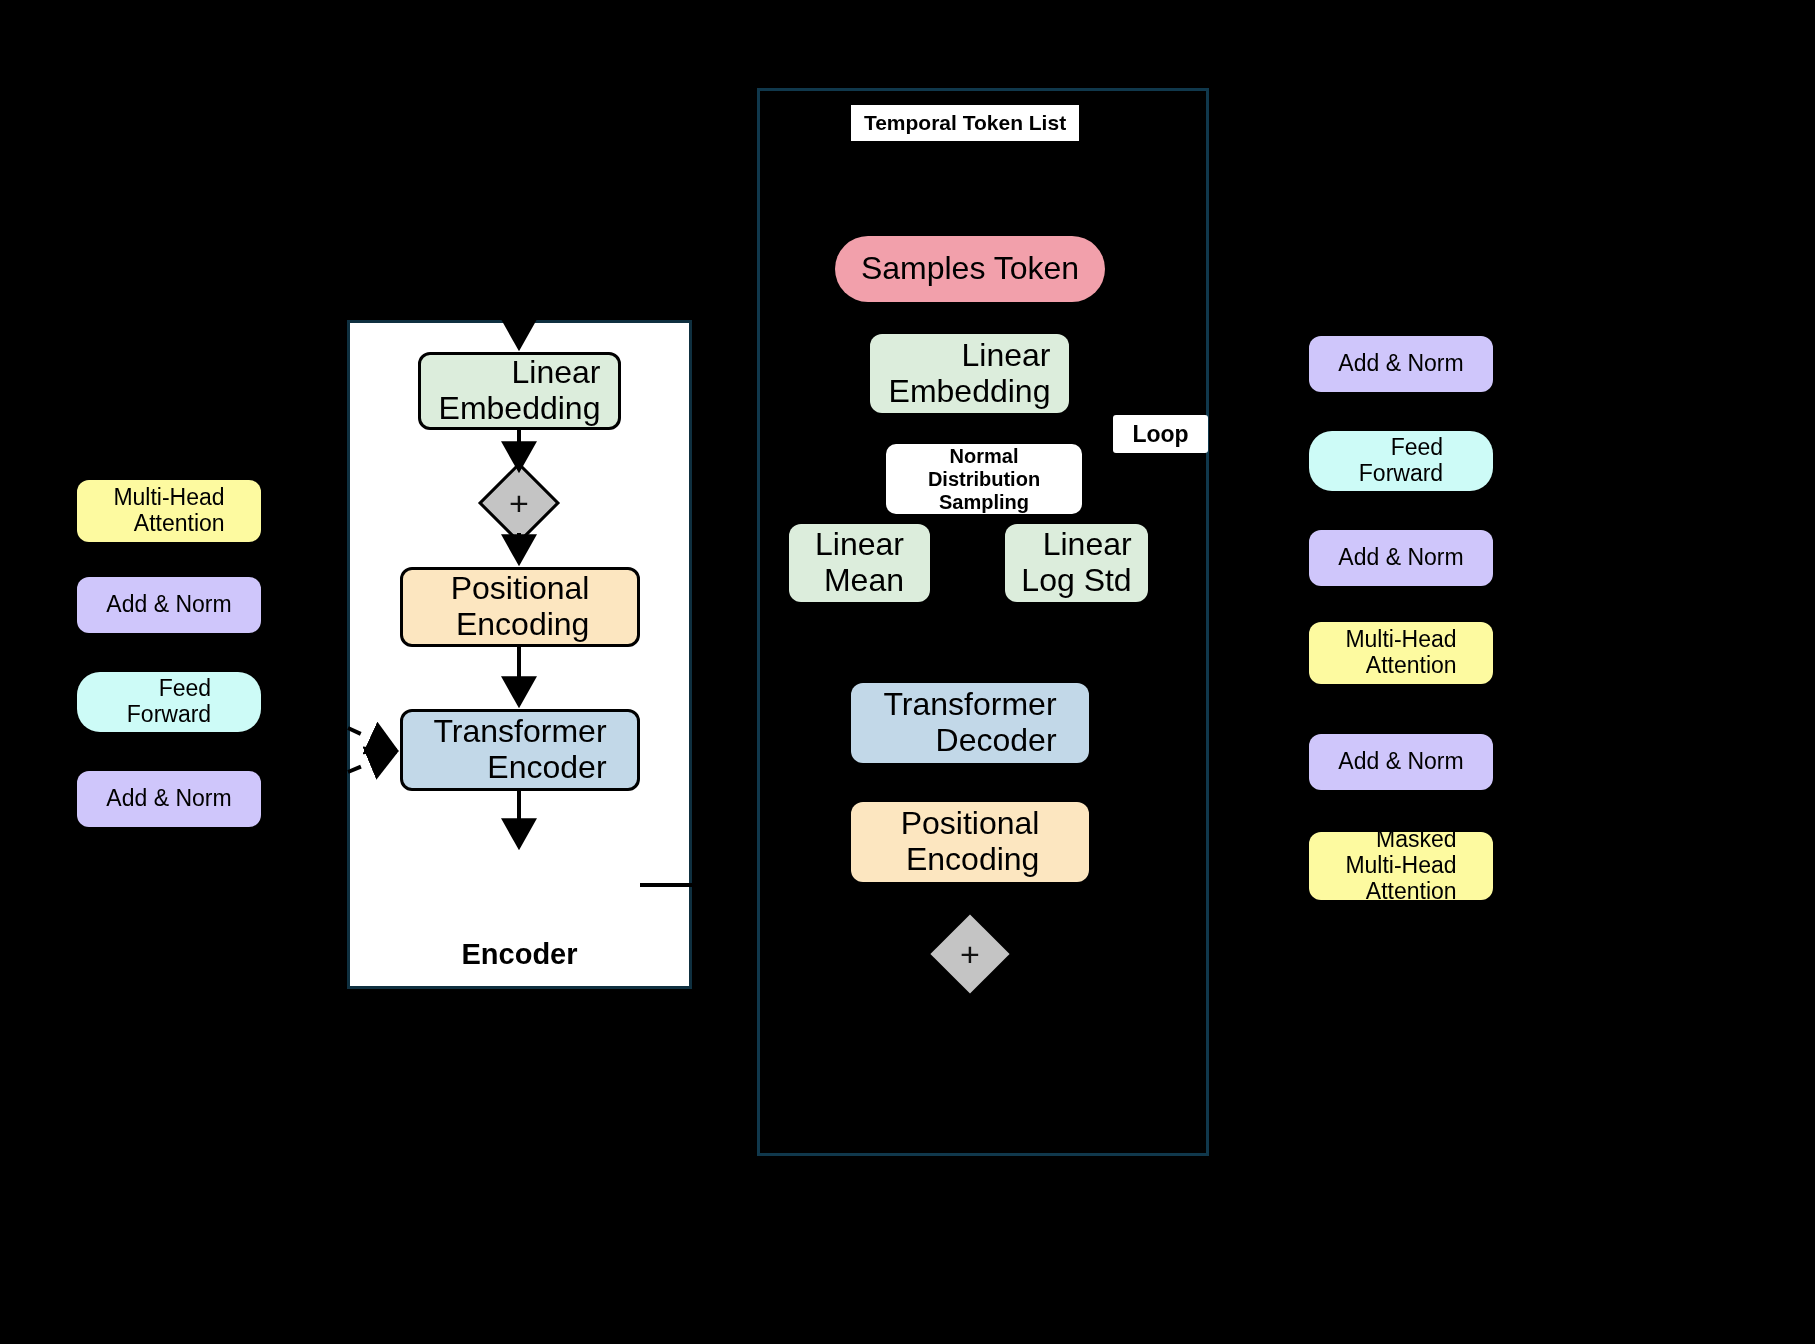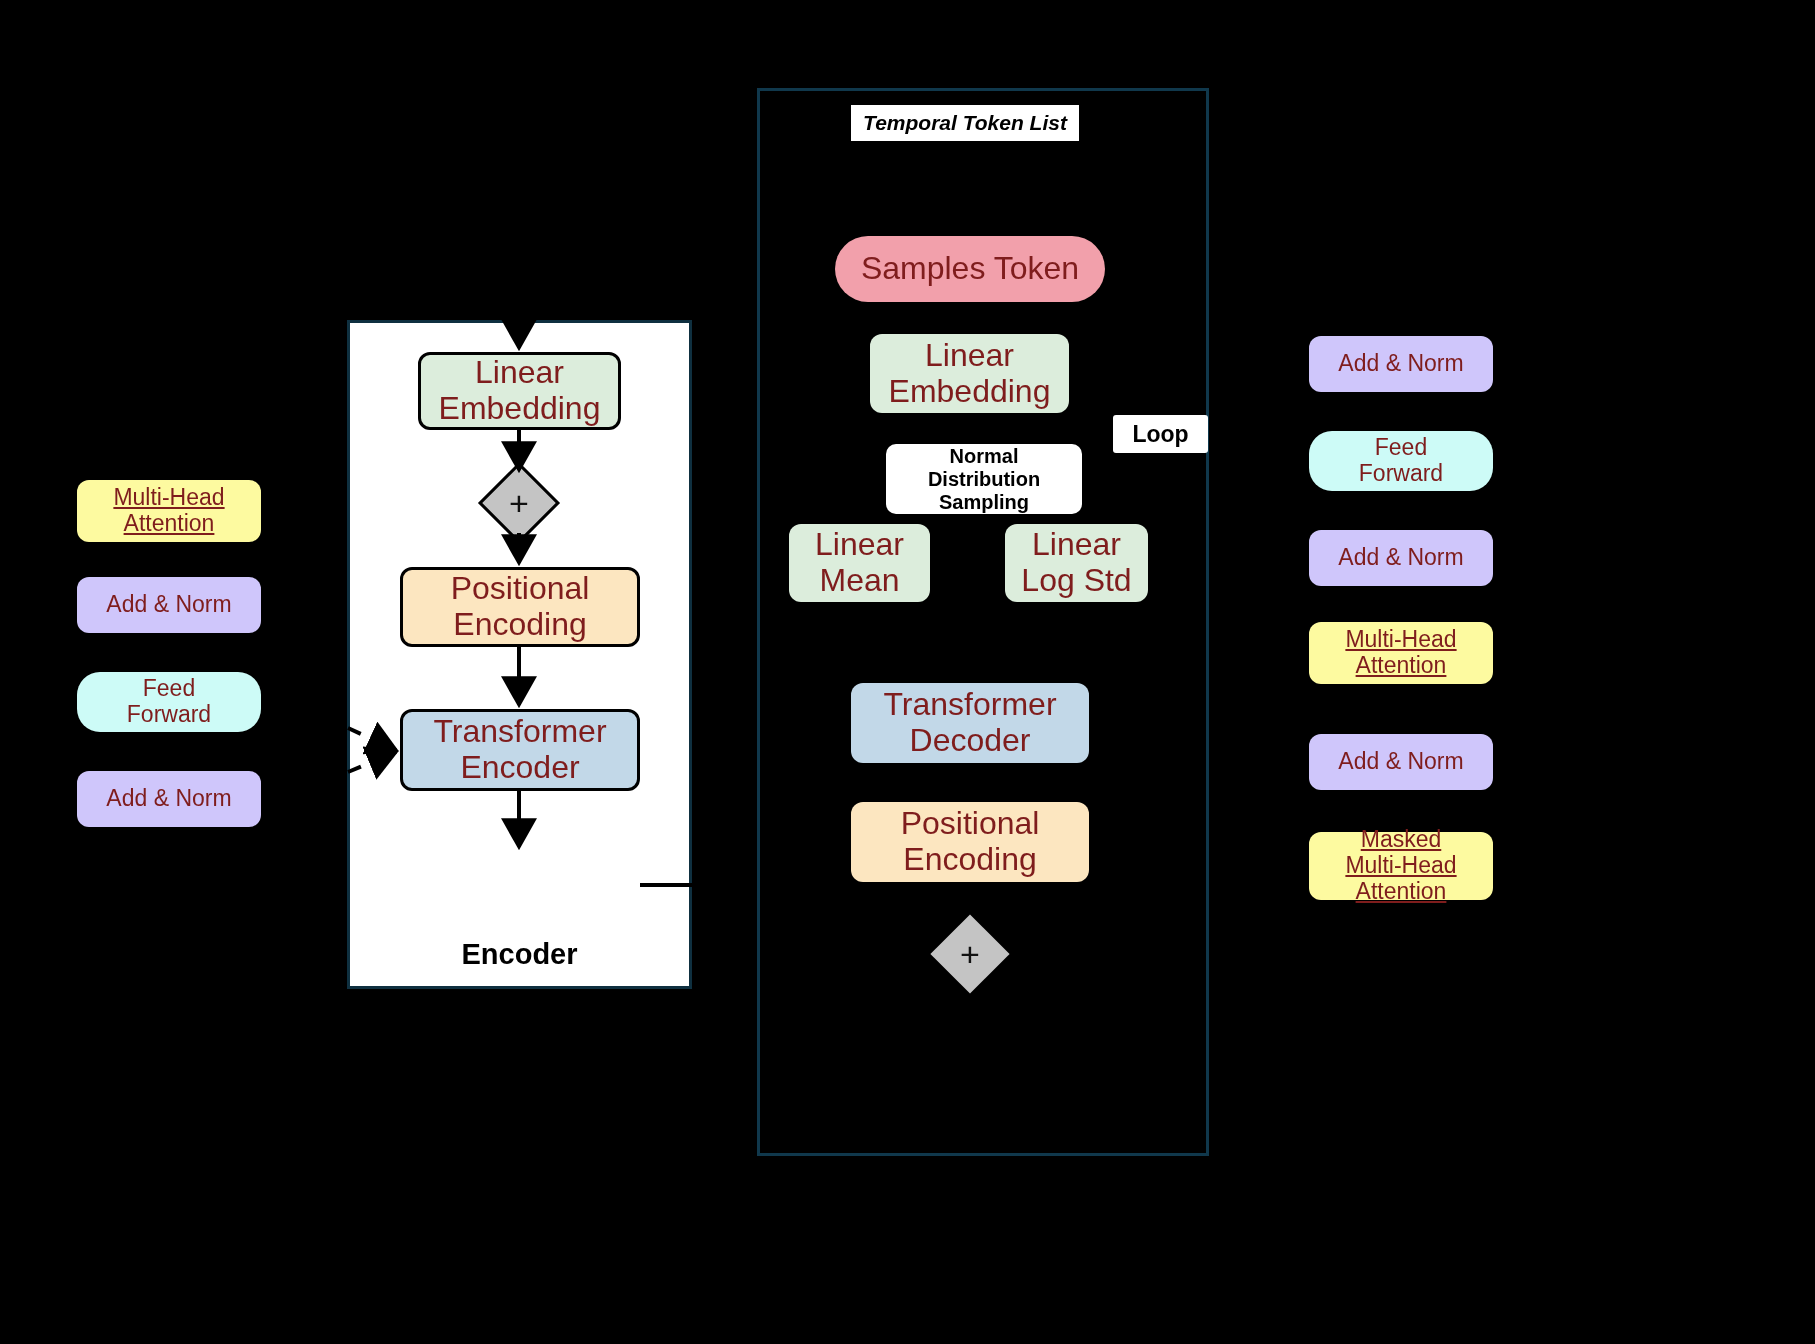--- a/index.html
+++ b/index.html
@@ -17,31 +17,31 @@
     background: #000000;
     overflow: hidden;
   }
   .abs { position: absolute; box-sizing: border-box; }
 
   
   .node {
     display: flex;
     align-items: center;
     justify-content: center;
-    text-align: center;
-    color: #7f1d1d;
+    text-align: right;
+    color: #000000;
     line-height: 1.12;
     border-radius: 12px;
     white-space: pre-line;
   }
   .node.pill { border-radius: 999px; }
   .node.outlined { border: 3px solid #000000; }
 
   
-  .c-yellow  { background: #fdfaa0; text-decoration: underline; }
+  .c-yellow  { background: #fdfaa0; }
   .c-purple  { background: #cfc6fb; }
   .c-cyan    { background: #cdfbf7; border-radius: 23px; }
   .c-green   { background: #dceddc; }
   .c-orange  { background: #fce6c0; }
   .c-blue    { background: #c2d8e8; }
   .c-pink    { background: #f6cdd2; }
   .c-rose    { background: #f2a0ab; }
   .c-grey    { background: #c4c4c4; }
 
   
@@ -142,21 +142,21 @@
 Encoder</span>
   </div>
 
 
   <div class="abs" id="encoder-caption" style="left:347px; top:938px; width:345px;">
     <span>Encoder</span>
   </div>
 
   <div class="abs" id="decoder-panel" style="left:757px; top:88px; width:452px; height:1068px;"></div>
 
-  <div class="abs border-label" style="left:851px; top:105px; width:228px; height:36px; font-size:21px;font-style:italic;">
+  <div class="abs border-label" style="left:851px; top:105px; width:228px; height:36px; font-size:21px;">
     <span>Temporal Token List</span>
   </div>
 
   <div class="abs node pill c-rose" style="left:835px; top:236px; width:270px; height:66px; font-size:32px;">
     <span>Samples Token</span>
   </div>
 
   <div class="abs node c-green" style="left:870px; top:334px; width:199px; height:79px; font-size:32px;">
     <span>Linear
 Embedding</span>

